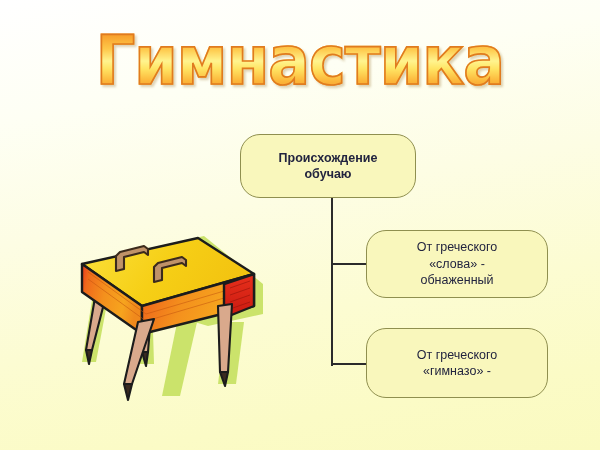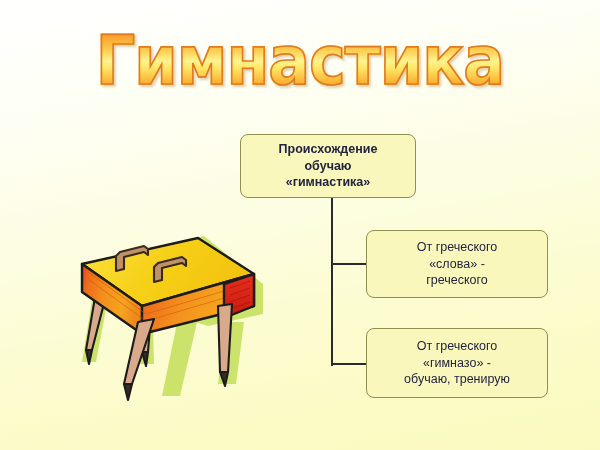--- a/index.html
+++ b/index.html
@@ -56,21 +56,21 @@
     filter: drop-shadow(2px 2px 1px rgba(150,110,40,0.30));
     transform: scaleY(1.08);
   }
 
   
   .box {
     position: absolute;
     box-sizing: border-box;
     background: #f9f7bc;
     border: 1.4px solid #8f8f4f;
-    border-radius: 8px;
+    border-radius: 20px;
     color: #22243f;
     display: flex;
     flex-direction: column;
     align-items: center;
     justify-content: center;
     text-align: center;
     line-height: 1.32;
   }
   .box .ln { display: block; white-space: nowrap; }
 
@@ -175,28 +175,26 @@
     </g>
   </svg>
 
   <div class="conn" id="conn-trunk"></div>
   <div class="conn" id="conn-branch1"></div>
   <div class="conn" id="conn-branch2"></div>
 
   <div class="box" id="box-origin">
     <span class="ln">Происхождение</span>
     <span class="ln">обучаю</span>
-    <span class="ln">«гимнастика»</span>
   </div>
 
   <div class="box" id="box-gymnos">
     <span class="ln">От греческого</span>
     <span class="ln">«слова» -</span>
-    <span class="ln">греческого</span>
+    <span class="ln">обнаженный</span>
   </div>
 
   <div class="box" id="box-gymnazo">
     <span class="ln">От греческого</span>
     <span class="ln">«гимназо» -</span>
-    <span class="ln">обучаю, тренирую</span>
   </div>
 
 </div>
 
 </body></html>

